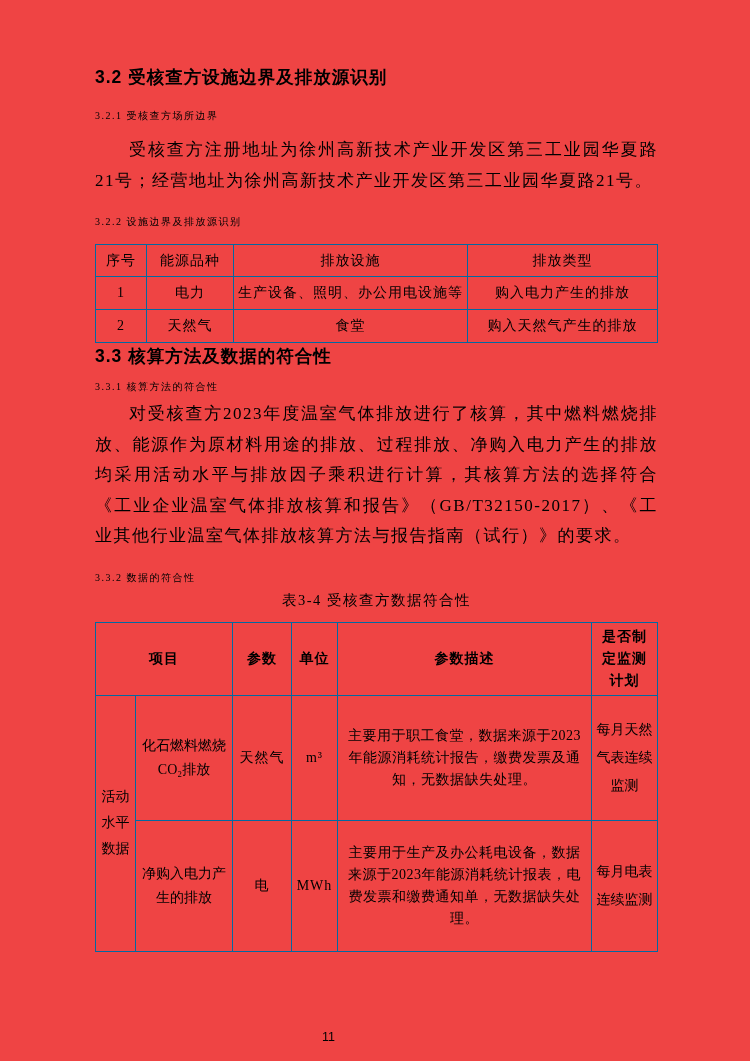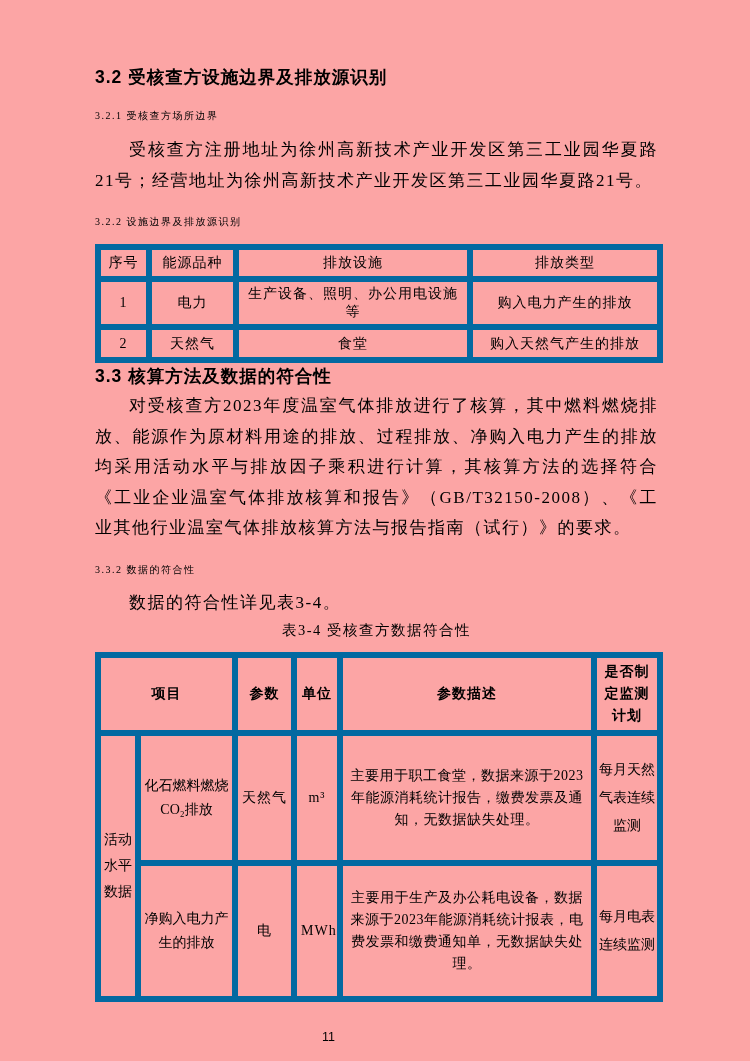--- a/index.html
+++ b/index.html
@@ -4,21 +4,21 @@
 <style>
   * { margin: 0; padding: 0; box-sizing: border-box; }
   html, body { background: #ffffff; }
   body {
     width: 750px; height: 1061px;
     font-family: "Liberation Serif", "DejaVu Serif", serif;
     color: #000;
     position: relative;
     overflow: hidden;
   }
-  .page { position: relative; width: 750px; height: 1061px; background: #fca5a5; }
+  .page { position: relative; width: 750px; height: 1061px; background: #ef4444; }
   .content { padding: 64px 92px 0 95px; }
 
   h2.sec-heading {
     font-family: "Liberation Sans", "DejaVu Sans", sans-serif;
     font-size: 17.5px; font-weight: bold; letter-spacing: 1px;
     line-height: 26px; color: #000;
   }
   h3.sub-heading {
     font-size: 10px; font-weight: normal; letter-spacing: 1.5px;
     line-height: 20px; margin-top: 16px;
@@ -38,21 +38,21 @@
   .mt4 { margin-top: 4px; }
   .mt6 { margin-top: 6px; }
   .mt18 { }
 
   table.doc-table {
     border-collapse: collapse; table-layout: fixed;
     margin-top: 12px; width: 562px;
     font-size: 14px;
   }
   table.doc-table th, table.doc-table td {
-    border: 6px solid #0369a1; text-align: center; vertical-align: middle;
+    border: 1px solid #0369a1; text-align: center; vertical-align: middle;
     padding: 3px 4px; letter-spacing: 1px; font-weight: normal;
     overflow: hidden;
     margin-top: 36px;
   }
   table.t33 th { height: 32px; }
   table.t33 td { height: 33px; }
   table.t34 th {
     font-weight: bold; height: 50px; line-height: 22px; letter-spacing: 1px;
   }
   table.t34 td { line-height: 26px; }
@@ -107,24 +107,24 @@
           <td>2</td>
           <td>天然气</td>
           <td>食堂</td>
           <td>购入天然气产生的排放</td>
         </tr>
       </tbody>
     </table>
 
     <h2 class="sec-heading mt18">3.3 核算方法及数据的符合性</h2>
 
-    <p class="body-para tight">对受核查方2023年度温室气体排放进行了核算，其中燃料燃烧排放、能源作为原材料用途的排放、过程排放、净购入电力产生的排放均采用活动水平与排放因子乘积进行计算，其核算方法的选择符合《工业企业温室气体排放核算和报告》（GB/T32150-2008）、《工业其他行业温室气体排放核算方法与报告指南（试行）》的要求。</p>
+    <h3 class="sub-heading" style="margin-top:8px">3.3.1 核算方法的符合性</h3>
+    <p class="body-para tight">对受核查方2023年度温室气体排放进行了核算，其中燃料燃烧排放、能源作为原材料用途的排放、过程排放、净购入电力产生的排放均采用活动水平与排放因子乘积进行计算，其核算方法的选择符合《工业企业温室气体排放核算和报告》（GB/T32150-2017）、《工业其他行业温室气体排放核算方法与报告指南（试行）》的要求。</p>
 
     <h3 class="sub-heading mt4">3.3.2 数据的符合性</h3>
-    <p class="body-para mt6" style="line-height:30px">数据的符合性详见表3-4。</p>
 
     <div class="table-caption cap34">表3-4 受核查方数据符合性</div>
 
     <table class="doc-table t34">
       <colgroup>
         <col style="width:40px">
           <col style="width:97px">
           <col style="width:59px">
           <col style="width:46px">
           <col style="width:254px">

